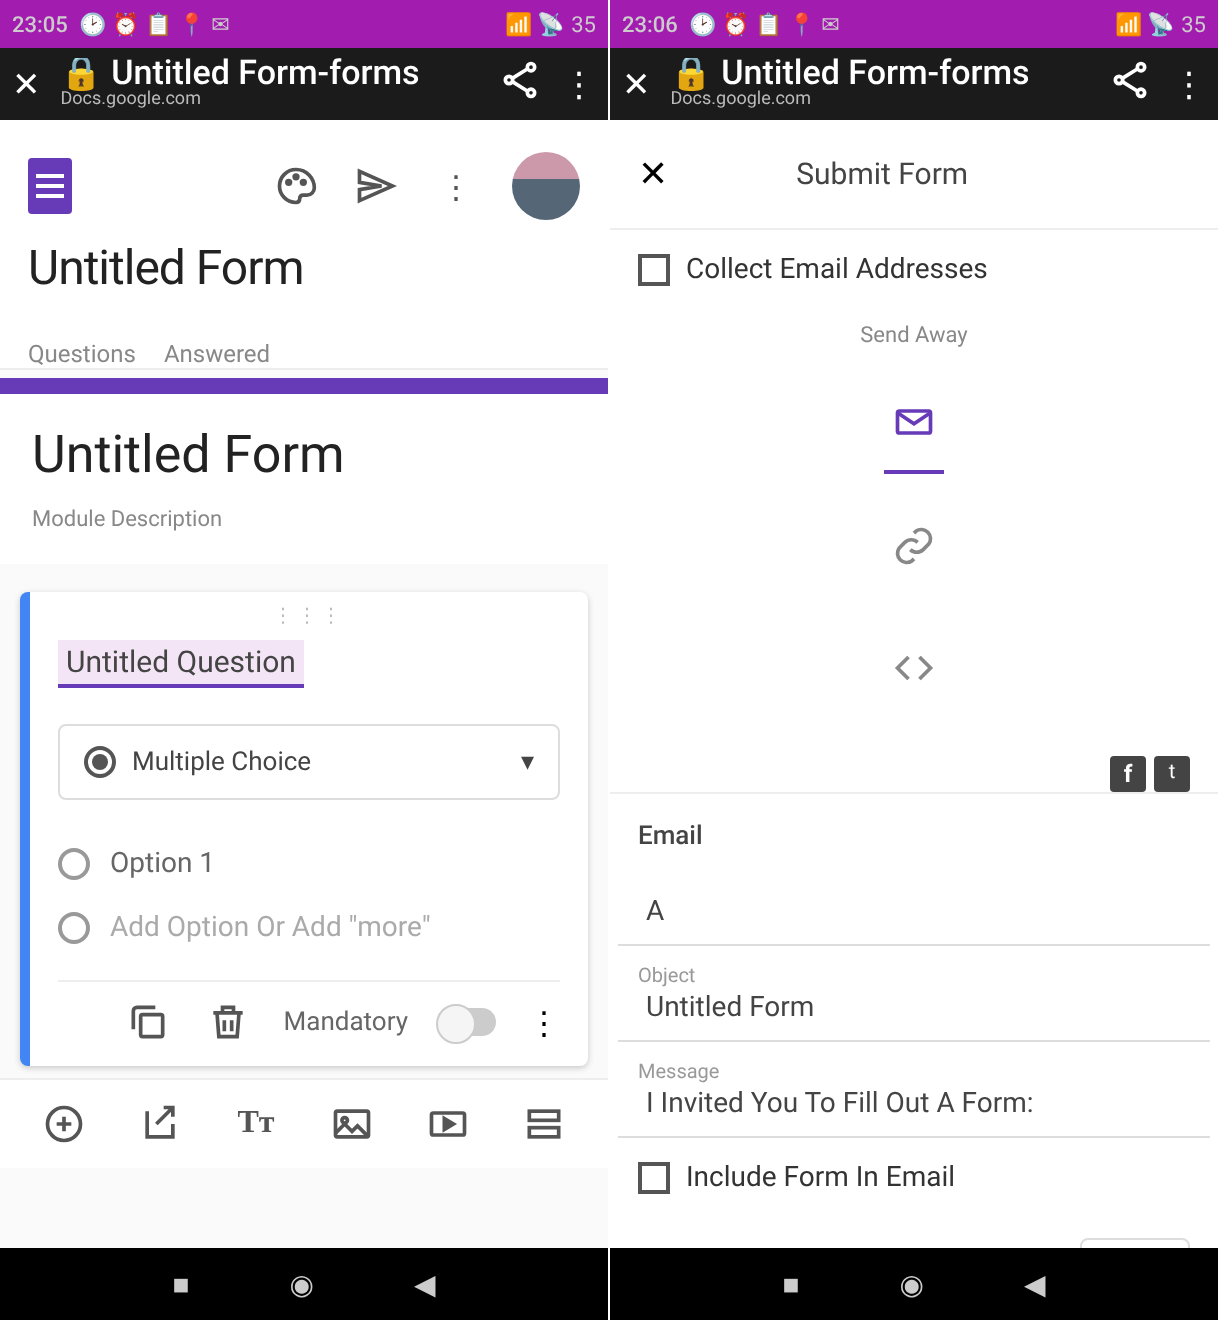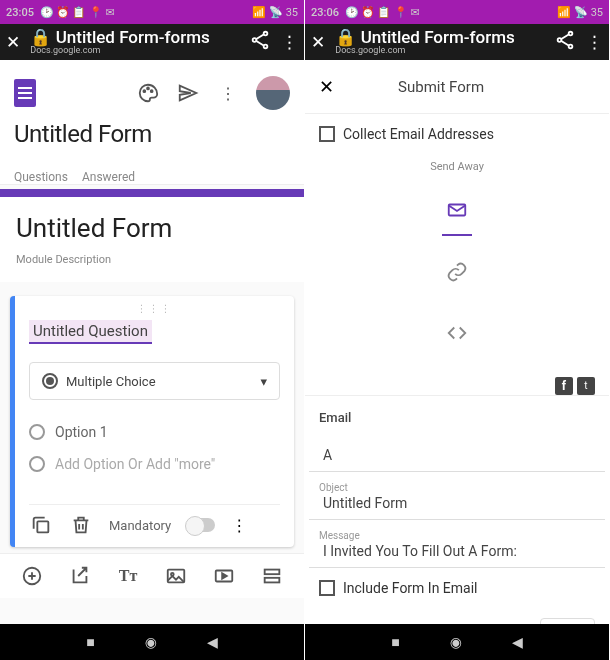--- a/index.html
+++ b/index.html
@@ -29,21 +29,21 @@
   .desc { font-size: 11px; color: #888; margin-top: 10px; }
   .qcard { background: #fff; margin: 14px 10px 6px; border-radius: 4px; box-shadow: 0 1px 3px rgba(0,0,0,.2); border-left: 5px solid #4285f4; padding: 10px 14px 10px; position: relative; }
   .drag { text-align: center; color: #bbb; font-size: 10px; line-height: 6px; letter-spacing: 2px; }
   .qtitle { font-size: 15px; color: #444; background: #f3e5f5; padding: 2px 4px; border-bottom: 2px solid #673ab7; margin: 8px 0 18px; display: inline-block; }
   .select { border: 1px solid #ddd; border-radius: 4px; padding: 10px 12px; display: flex; align-items: center; gap: 8px; font-size: 13px; color: #444; margin-bottom: 16px; }
   .radio { width: 16px; height: 16px; border: 2px solid #555; border-radius: 50%; position: relative; }
   .radio.on::after { content: ""; position: absolute; inset: 2px; background: #555; border-radius: 50%; }
   .opt { display: flex; align-items: center; gap: 10px; font-size: 14px; color: #666; padding: 8px 0; }
   .opt.faded { color: #aaa; }
   .radio-empty { width: 16px; height: 16px; border: 2px solid #999; border-radius: 50%; }
-  .qfoot { border-top: 1px solid #eee; margin-top: 24px; padding-top: 8px; display: flex; align-items: center; gap: 16px; }
+  .qfoot { border-top: 1px solid #eee; margin-top: 10px; padding-top: 8px; display: flex; align-items: center; gap: 16px; justify-content: flex-end; }
   .toggle { width: 28px; height: 14px; background: #ccc; border-radius: 8px; position: relative; }
   .toggle::after { content: ""; position: absolute; left: -2px; top: -2px; width: 18px; height: 18px; background: #f5f5f5; border: 1px solid #ccc; border-radius: 50%; }
   .toolbar { background: #fff; border-top: 1px solid #eee; display: flex; justify-content: space-around; padding: 10px 8px; }
   .navbar { height: 36px; background: #000; display: flex; justify-content: center; gap: 50px; align-items: center; }
   .navbar span { color: #ccc; font-size: 14px; }
 
   .send-head { display: flex; align-items: center; gap: 16px; padding: 16px 14px; border-bottom: 1px solid #eee; }
   .send-title { font-size: 15px; color: #444; margin-left: 48px; }
   .checkbox { width: 16px; height: 16px; border: 2px solid #555; }
   .row { display: flex; align-items: center; gap: 8px; padding: 12px 14px; font-size: 14px; color: #333; }

